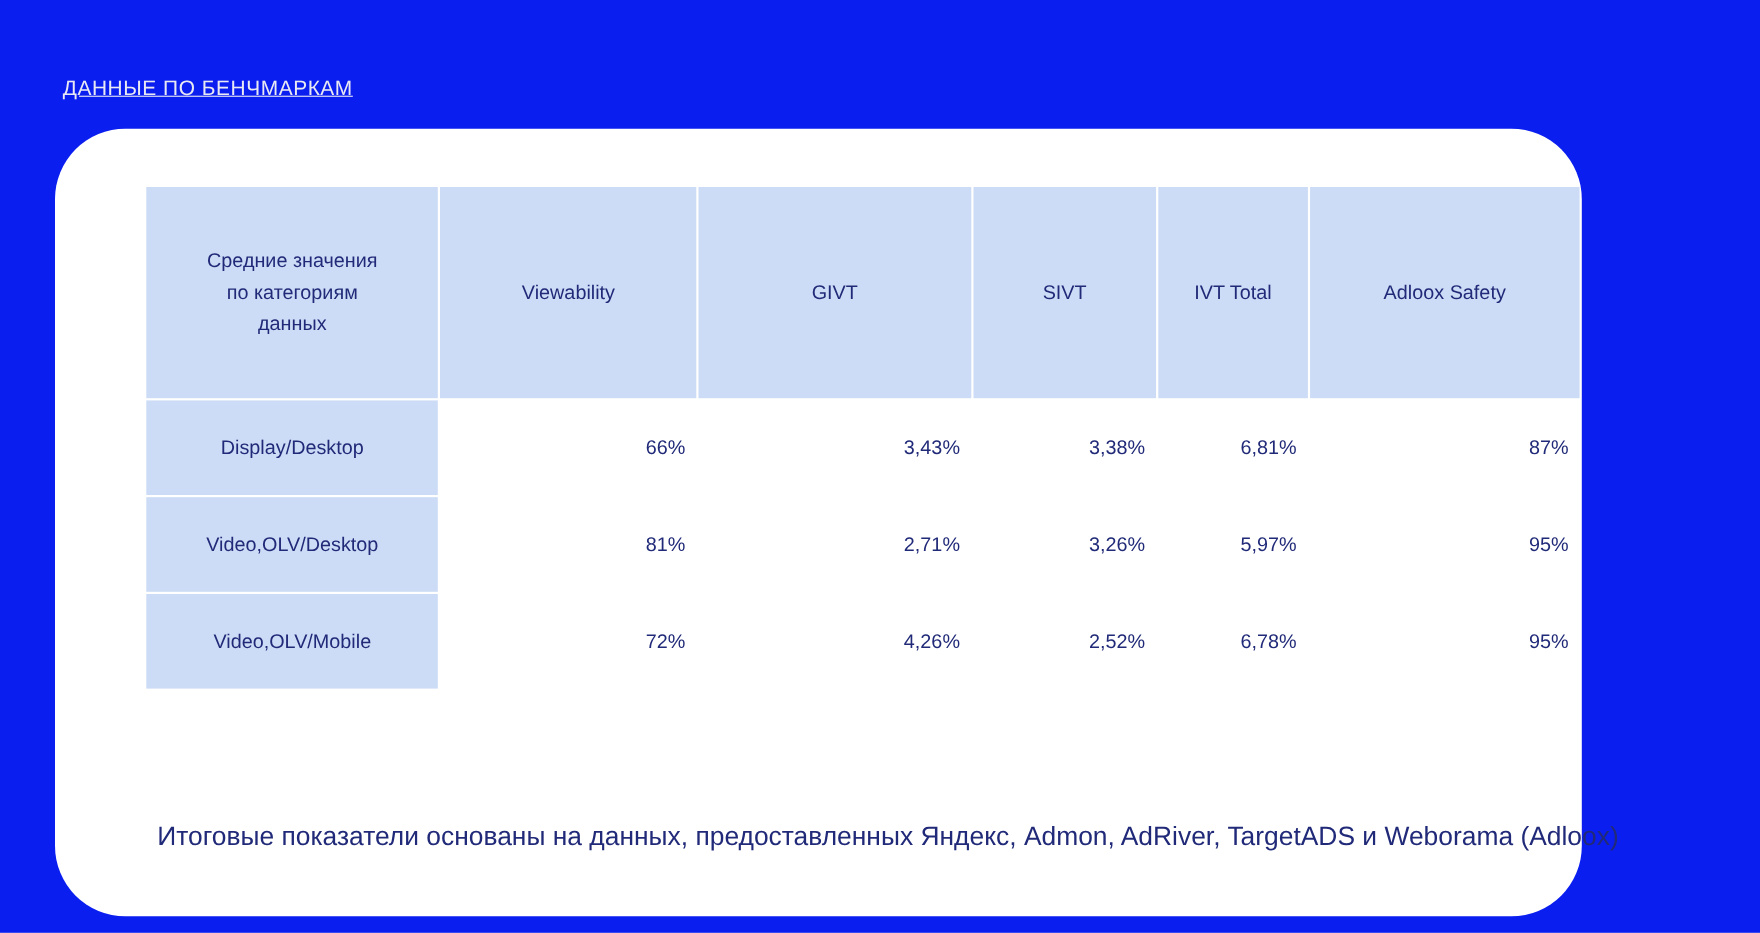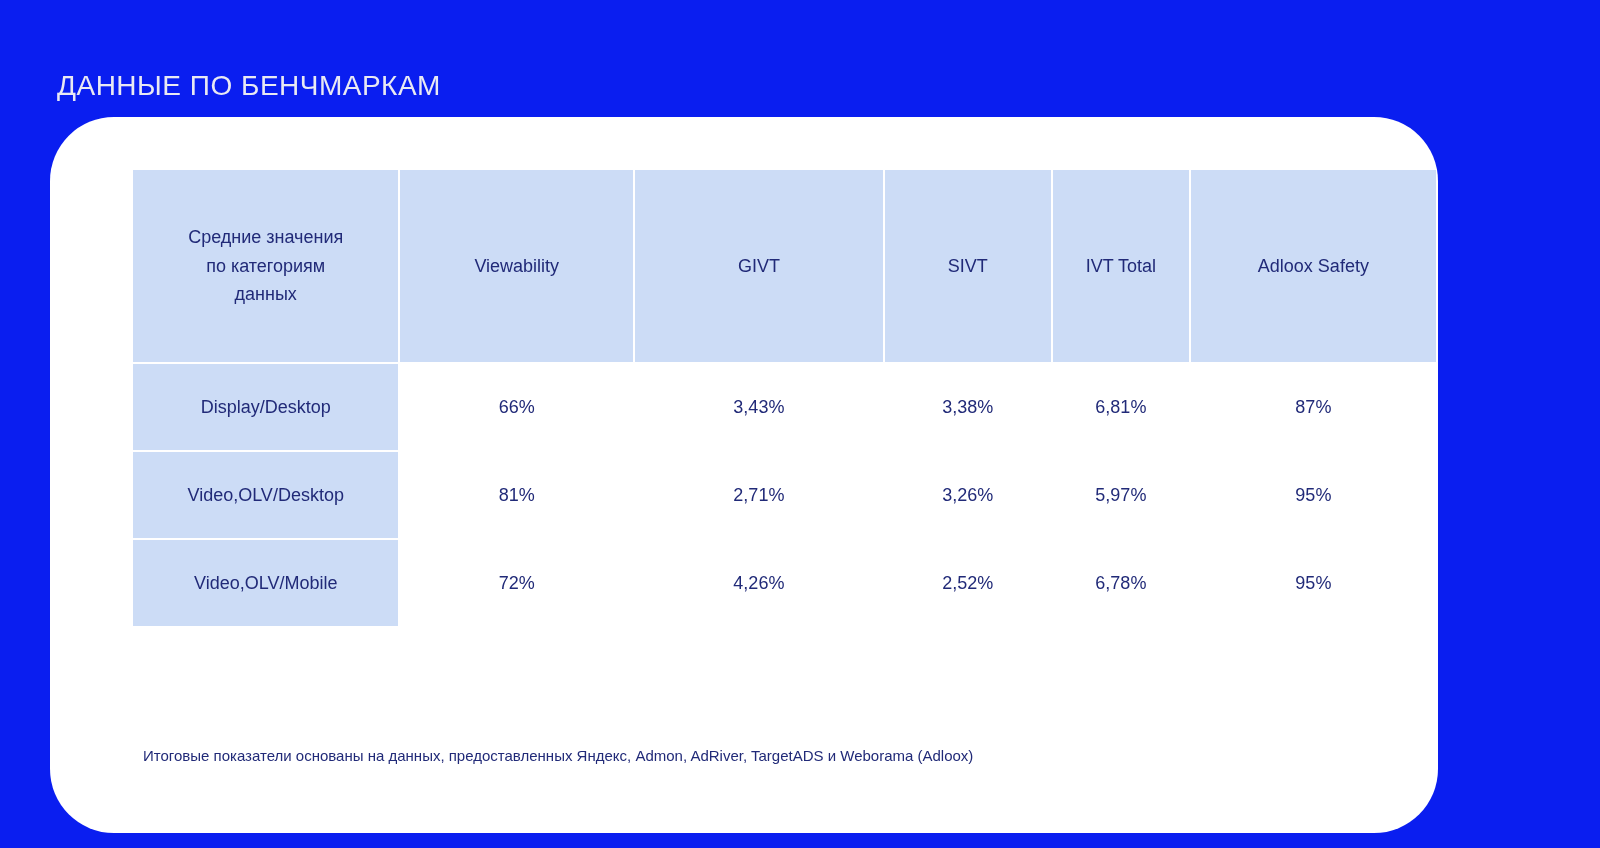--- a/index.html
+++ b/index.html
@@ -14,24 +14,25 @@
   body{
     width:1600px;height:848px;
     background:var(--background);
     font-family:"Liberation Sans", sans-serif;
     position:relative;
     overflow:hidden;
   }
   .slide-title{
     position:absolute;
     left:57px;top:70px;
-    font-size:28px;
+    font-size:19px;
     letter-spacing:0.5px;
     color:var(--title-text);
     font-weight:400;
+    text-decoration:underline;
   }
   .card{
     position:absolute;
     left:50px;top:117px;
     width:1388px;height:716px;
     background:var(--card);
     border-radius:64px;
   }
   table.benchmark{
     position:absolute;
@@ -58,25 +59,26 @@
     padding:0 45px;
   }
   table.benchmark tbody tr{
     height:86px;
   }
   table.benchmark tbody td.row-label{
     background:var(--cell-fill);
   }
   table.benchmark tbody td.value-cell{
     background:var(--card);
+    text-align:right;
   }
   .footnote{
     position:absolute;
     left:93px;top:630px;
-    font-size:15px;
+    font-size:24px;
     color:var(--table-text);
     white-space:nowrap;
   }
 </style>
 </head>
 <body>
 
 <div class="slide-title">ДАННЫЕ ПО БЕНЧМАРКАМ</div>
 
 <div class="card">

